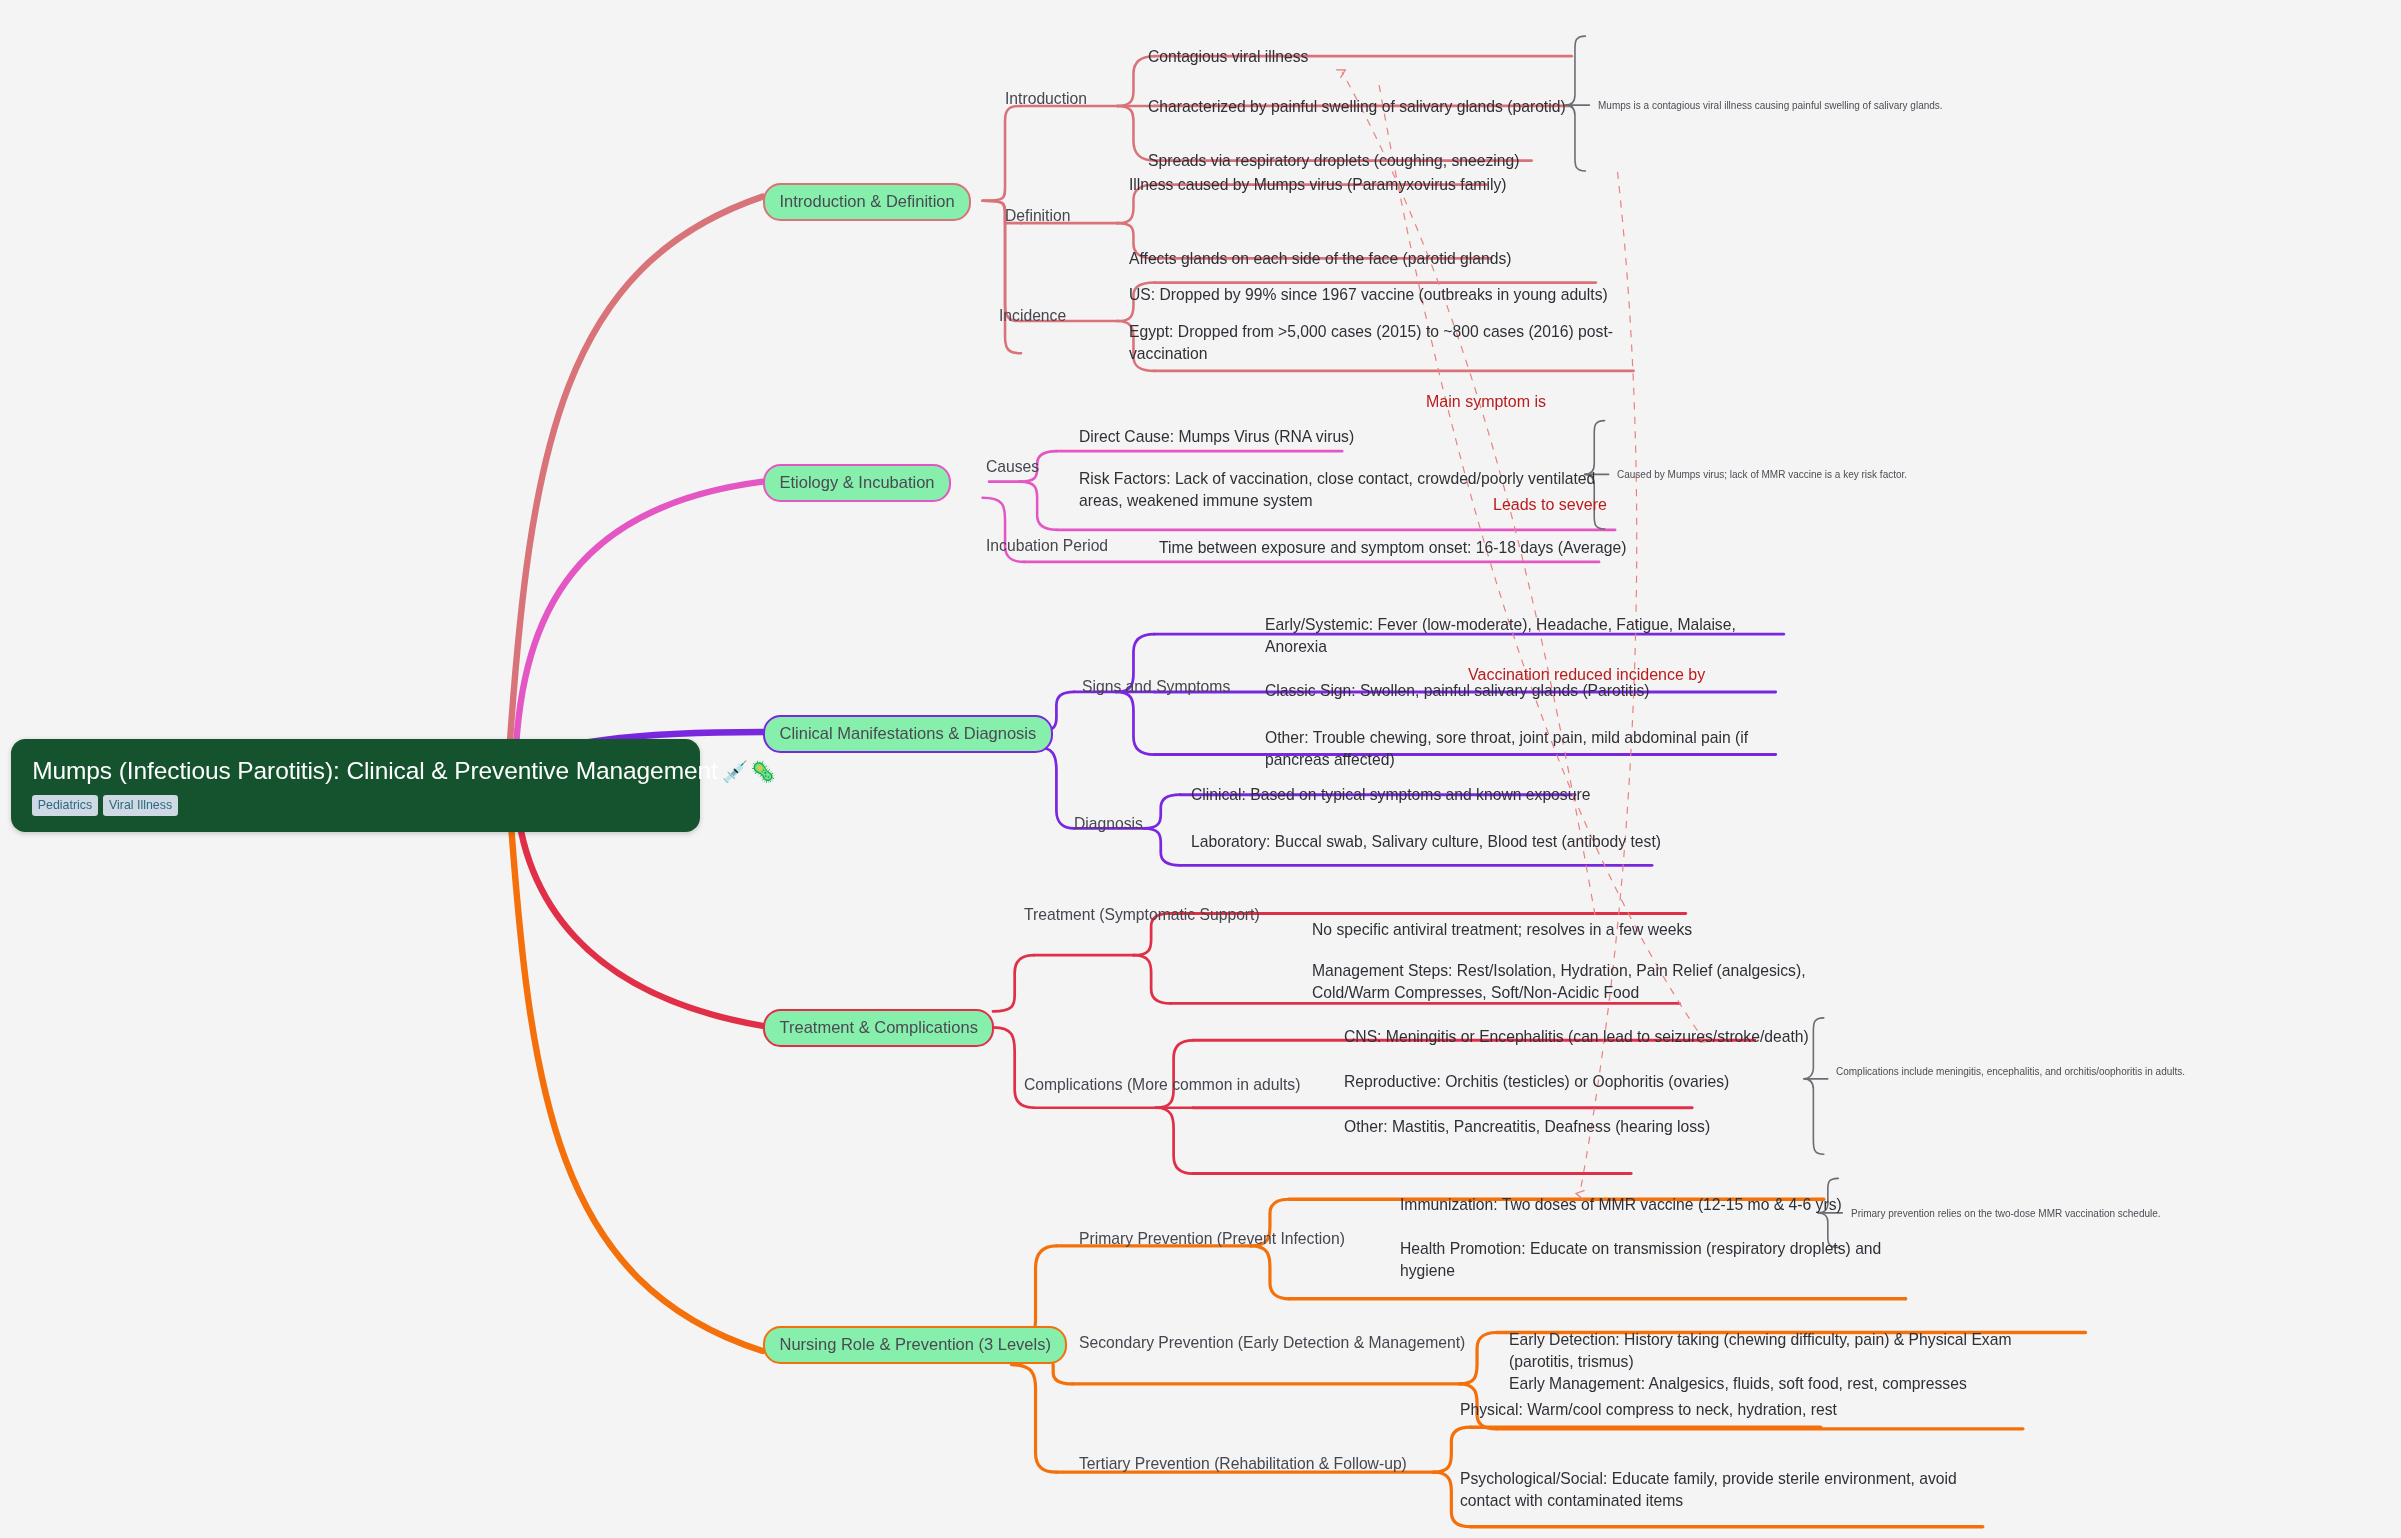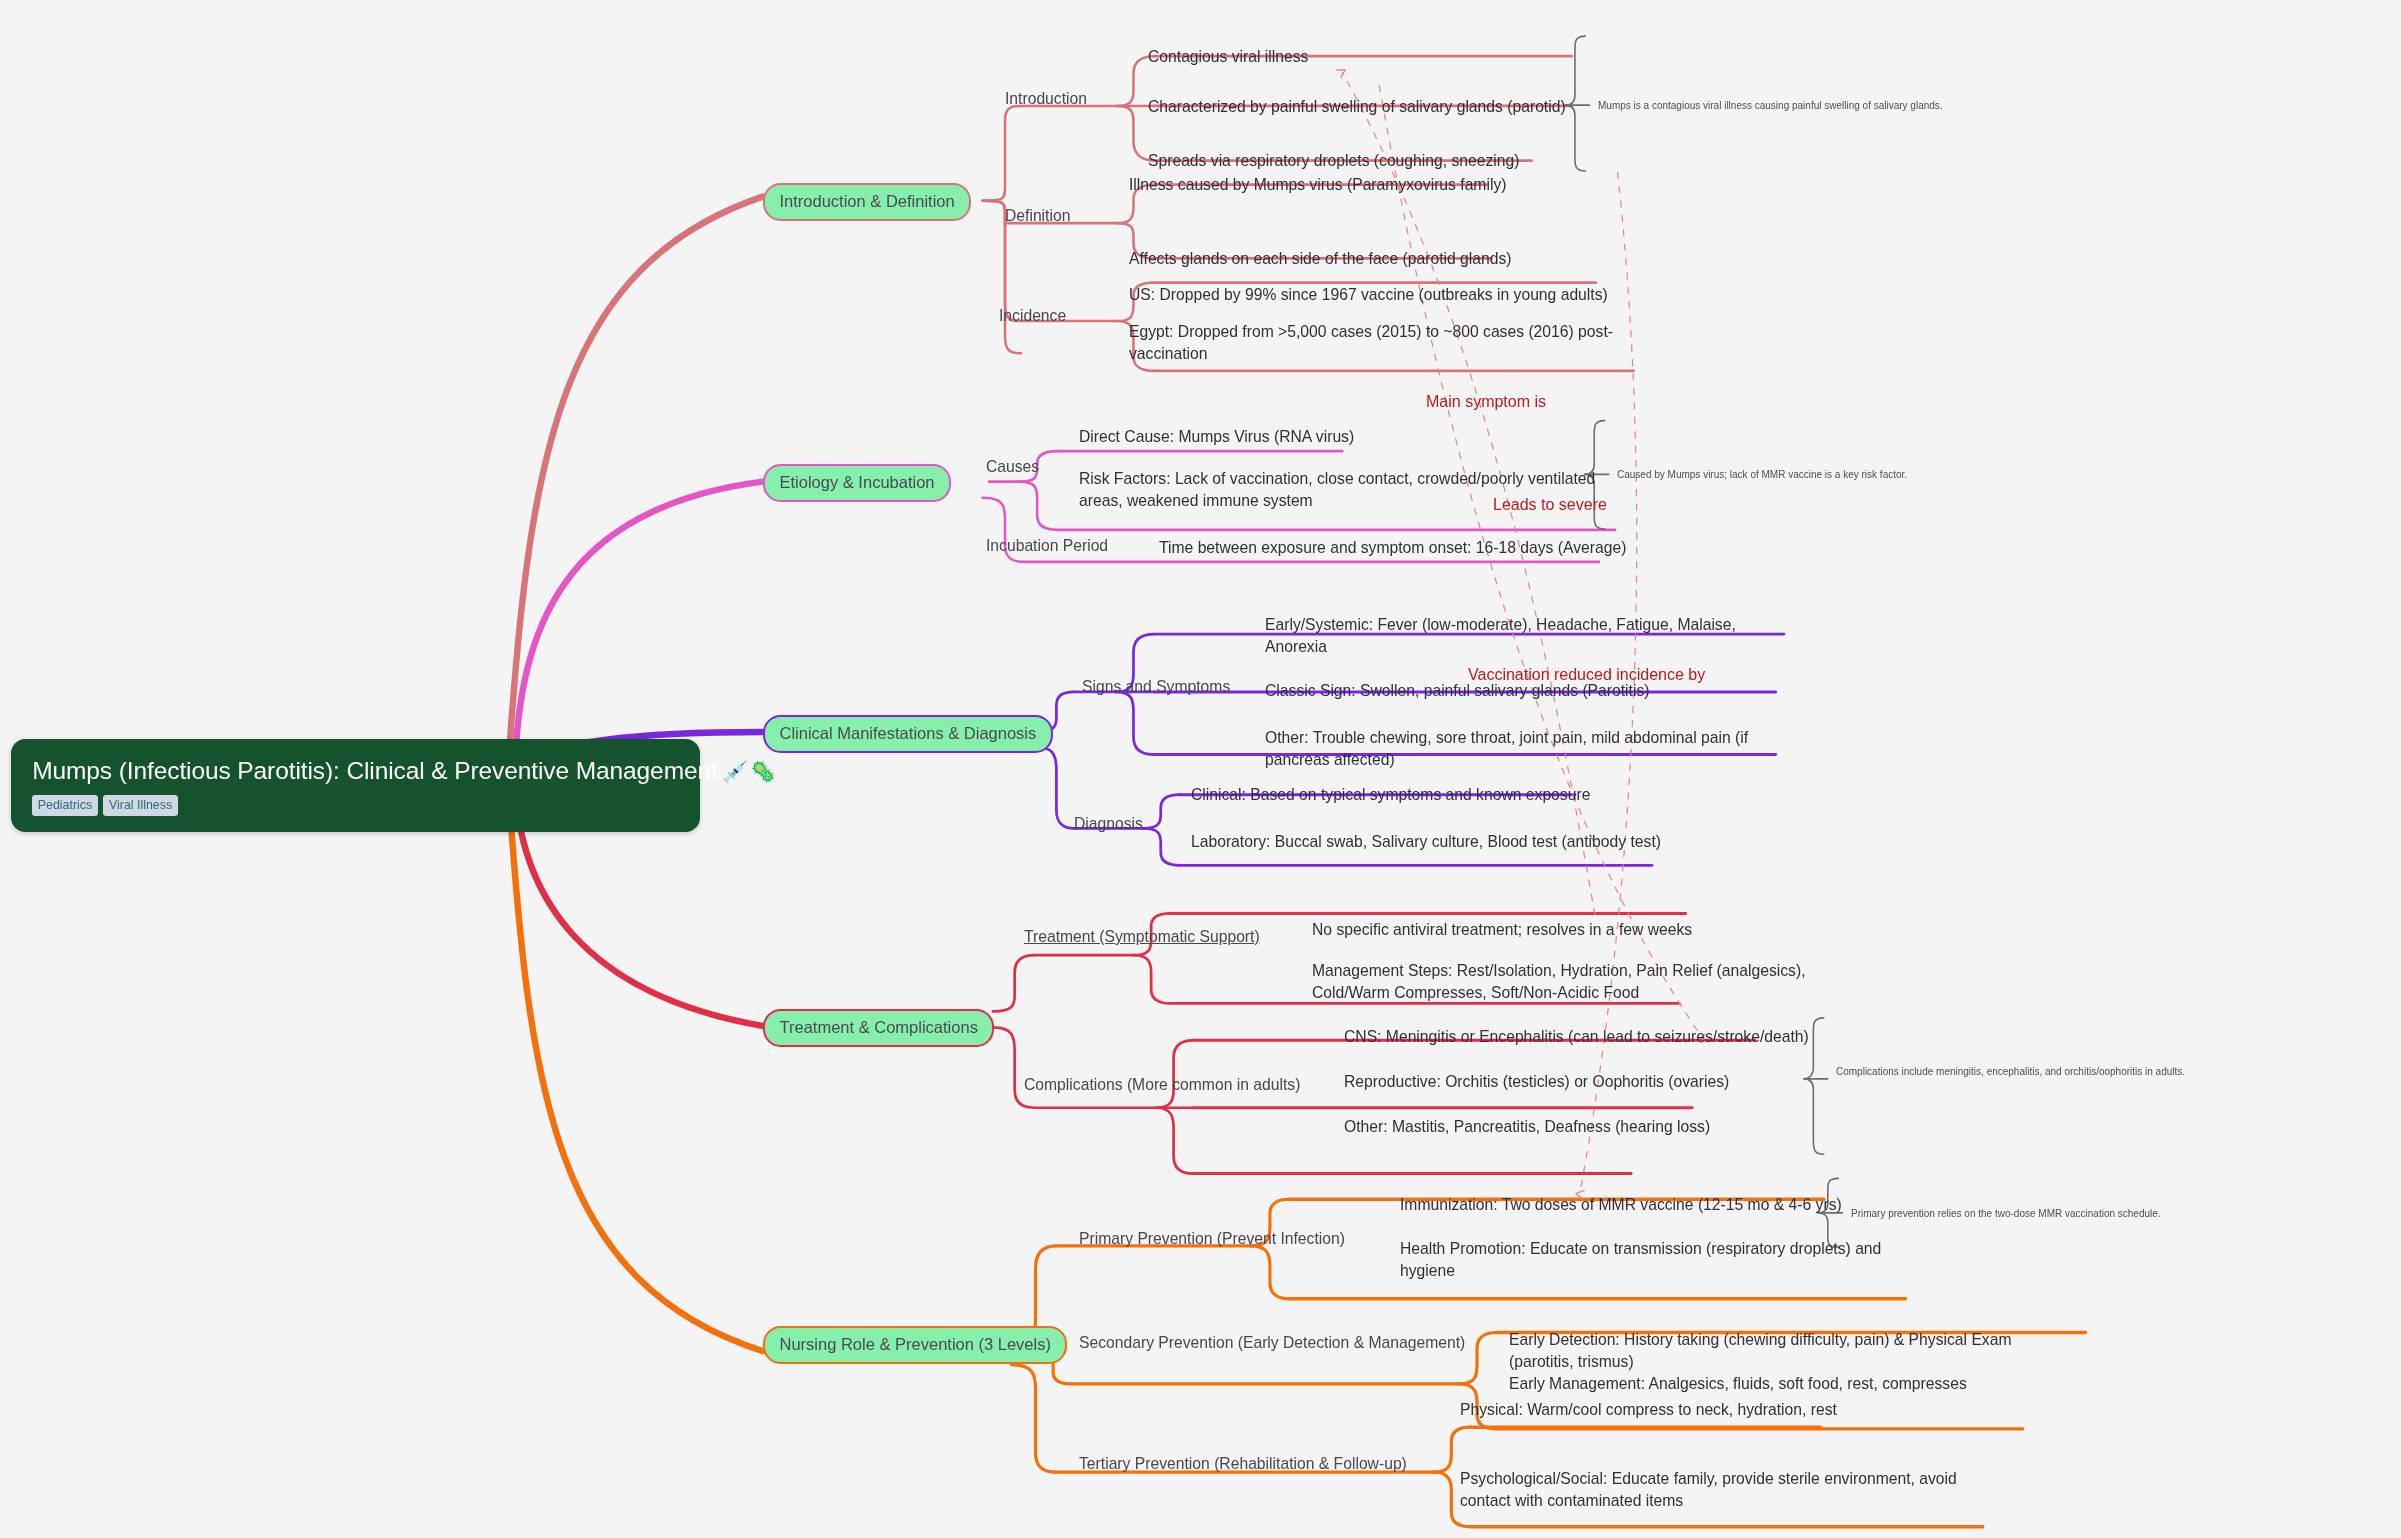--- a/index.html
+++ b/index.html
@@ -319,21 +319,21 @@
     <span>Clinical: Based on typical symptoms and known exposure</span>
   </div>
   <div class="leaf" style="left:1191px; top:831px;">
     <span>Laboratory: Buccal swab, Salivary culture, Blood test (antibody test)</span>
   </div>
 
   <div class="branch-node" style="left:763px; top:1009px; border-color:#e03048;">
     <span>Treatment &amp; Complications</span>
   </div>
 
-  <div class="l2" style="left:1024px; top:928px;text-decoration:underline;">
+  <div class="l2" style="left:1024px; top:906px;">
     <span>Treatment (Symptomatic Support)</span>
   </div>
   <div class="l2" style="left:1024px; top:1076px;">
     <span>Complications (More common in adults)</span>
   </div>
 
   <div class="leaf" style="left:1312px; top:919px;">
     <span>No specific antiviral treatment; resolves in a few weeks</span>
   </div>
   <div class="leaf" style="left:1312px; top:960px; width:514px;">

